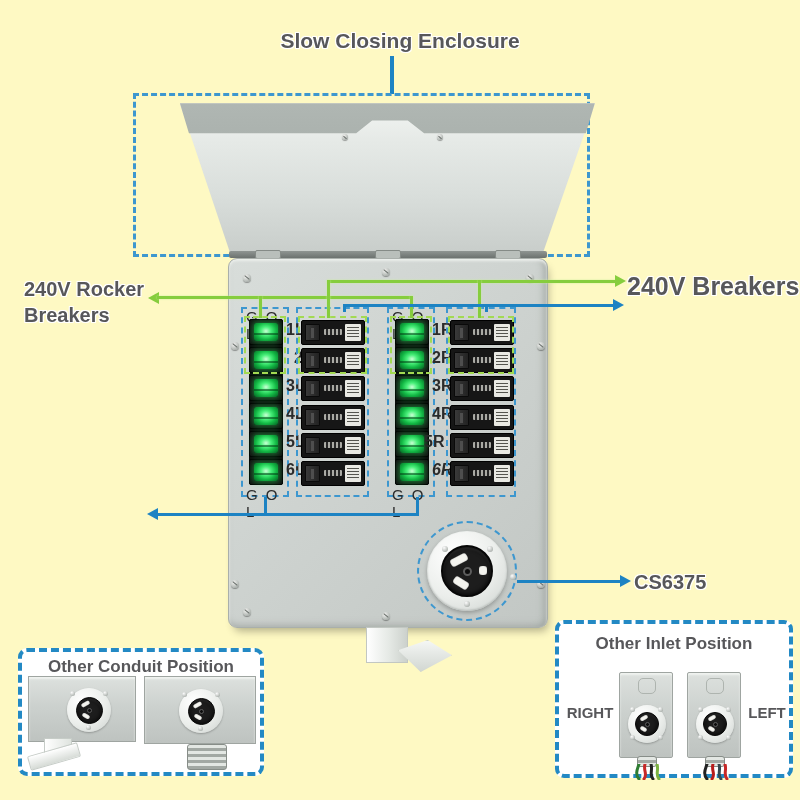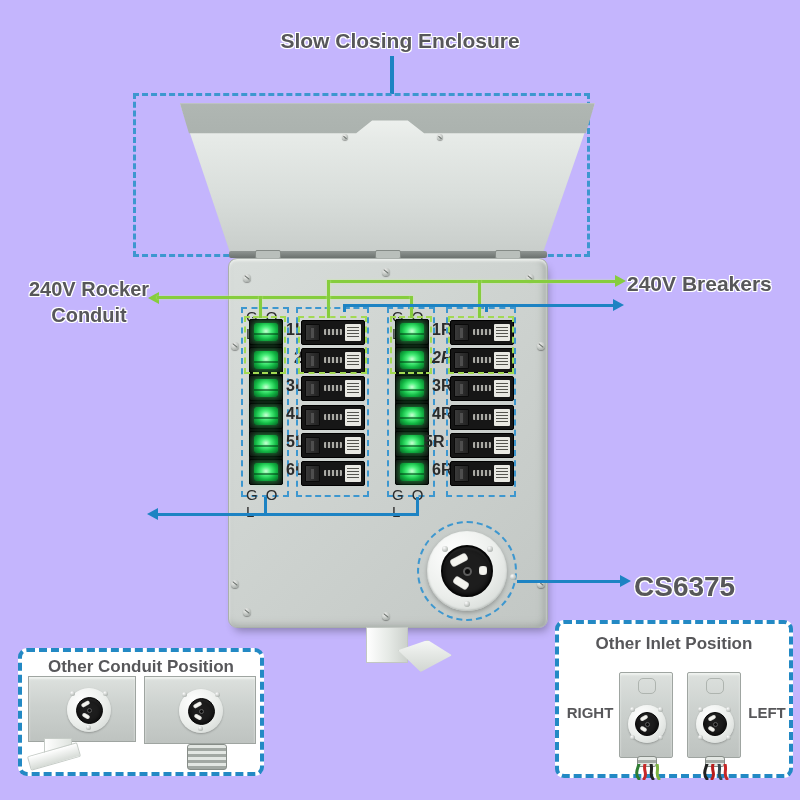--- a/index.html
+++ b/index.html
@@ -1,17 +1,17 @@
 <!DOCTYPE html>
 <html><head>
 <meta charset="utf-8">
 <style>
   * { box-sizing: border-box; margin:0; padding:0; }
   body { background:#ffffff; font-family:"Liberation Sans", sans-serif; }
-  #canvas { position:relative; width:800px; height:800px; background:#c4b5fd; overflow:hidden; }
+  #canvas { position:relative; width:800px; height:800px; background:#fef9c3; overflow:hidden; }
 
   
   .lbl { position:absolute; font-weight:bold; color:#57575a;
          text-shadow:1px 1px 0 #fff,-1px -1px 0 #fff,1px -1px 0 #fff,-1px 1px 0 #fff,0 0 2px #fff;
          line-height:1.2; }
 
   
   .line { position:absolute; }
   .line.blue  { background:#1d83c3; }
   .line.green { background:#86cd3e; box-shadow:0 0 2px #c8f09a; }
@@ -190,25 +190,25 @@
     <div class="sw"></div>
     <div class="sw"></div>
     <div class="sw"></div>
     <div class="sw"></div>
     <div class="sw"></div>
   </div>
   <div class="gol" style="left:392px; top:486px;">G O L</div>
   <div class="dash-green" style="left:390px; top:316px; width:42px; height:58px;"></div>
 
   <div class="rowlab" style="left:432px; top:321px;">1R</div>
-  <div class="rowlab" style="left:432px; top:349px;font-style:italic;">2R</div>
+  <div class="rowlab" style="left:432px; top:349px;">2R</div>
   <div class="rowlab" style="left:432px; top:377px;">3R</div>
   <div class="rowlab" style="left:432px; top:405px;">4R</div>
   <div class="rowlab" style="left:424px; top:433px;">5R</div>
-  <div class="rowlab" style="left:432px; top:461px;">6R</div>
+  <div class="rowlab" style="left:432px; top:461px;font-style:italic;">6R</div>
 
   <div class="dash-blue" style="left:446px; top:307px; width:70px; height:190px;"></div>
   <div class="bk-col" style="left:450px; top:320px;">
     <div class="bk">
         <div class="bk-handle"></div>
         <div class="bk-mid"></div>
         <div class="bk-sticker"></div>
       </div>
     <div class="bk">
         <div class="bk-handle"></div>
@@ -231,34 +231,34 @@
         <div class="bk-sticker"></div>
       </div>
     <div class="bk">
         <div class="bk-handle"></div>
         <div class="bk-mid"></div>
         <div class="bk-sticker"></div>
       </div>
   </div>
   <div class="dash-green" style="left:448px; top:316px; width:66px; height:58px;"></div>
 
-  <div class="lbl" style="left:10px; top:276px; width:158px; font-size:20px; text-align:center; line-height:26px;">
+  <div class="lbl" style="left:24px; top:276px; width:158px; font-size:20px; line-height:26px;">
     <div>240V Rocker</div>
-    <div>Conduit</div>
+    <div>Breakers</div>
   </div>
   <div class="tri l-green" style="left:148px; top:292px;"></div>
   <div class="line green" style="left:157px; top:296px; width:256px; height:3px;"></div>
   <div class="line green" style="left:259px; top:296px; width:3px; height:22px;"></div>
   <div class="line green" style="left:410px; top:296px; width:3px; height:22px;"></div>
 
   <div class="line green" style="left:327px; top:280px; width:290px; height:3px;"></div>
   <div class="line green" style="left:327px; top:280px; width:3px; height:38px;"></div>
   <div class="line green" style="left:478px; top:280px; width:3px; height:38px;"></div>
   <div class="tri r-green" style="left:615px; top:275px;"></div>
-  <div class="lbl" style="left:627px; top:271px; font-size:21px;text-align:center;">240V Breakers</div>
+  <div class="lbl" style="left:627px; top:271px; font-size:25px;text-align:center;">240V Breakers</div>
 
   <div class="line blue" style="left:343px; top:304px; width:272px; height:3px;"></div>
   <div class="line blue" style="left:343px; top:304px; width:3px; height:8px;"></div>
   <div class="line blue" style="left:485px; top:304px; width:3px; height:8px;"></div>
   <div class="tri r-blue" style="left:613px; top:299px;"></div>
 
   <div class="lbl" style="left:18px; top:494px; width:164px; font-size:19px; text-align:center; line-height:24px;">
   </div>
   <div class="tri l-blue" style="left:147px; top:508px;"></div>
   <div class="line blue" style="left:156px; top:513px; width:263px; height:3px;"></div>
@@ -273,21 +273,21 @@
     <div class="slot" style="left:10px; top:32px; width:16px; height:8px; transform:rotate(32deg);"></div>
     <div class="cpin" style="left:20px; top:20px; width:9px; height:9px;"></div>
   </div>
   <div class="fscrew" style="left:442px; top:546px;"></div>
   <div class="fscrew" style="left:487px; top:546px;"></div>
   <div class="fscrew" style="left:464px; top:601px;"></div>
   <div class="fscrew" style="left:510px; top:574px;"></div>
 
   <div class="line blue" style="left:517px; top:580px; width:110px; height:3px;"></div>
   <div class="tri r-blue" style="left:620px; top:575px;"></div>
-  <div class="lbl" style="left:634px; top:570px; font-size:28px;">CS6375</div>
+  <div class="lbl" style="left:634px; top:570px; font-size:20px;">CS6375</div>
 
   <div style="position:absolute; left:366px; top:627px; width:42px; height:36px;
        background:linear-gradient(90deg,#ffffff,#e5e9e5 55%,#ccd1cc); border:1px solid #c2c7c2;"></div>
   <div style="position:absolute; left:398px; top:640px; width:54px; height:32px;
        clip-path:polygon(0 32%, 55% 0, 100% 48%, 42% 100%);
        background:linear-gradient(180deg,#f4f6f4,#d2d7d2); border:1px solid #cdd2cd;"></div>
 
   <div class="fig-box" style="left:18px; top:648px; width:246px; height:128px;">
     <div class="lbl title-sm" style="left:0; top:5px;">Other Conduit Position</div>
 

